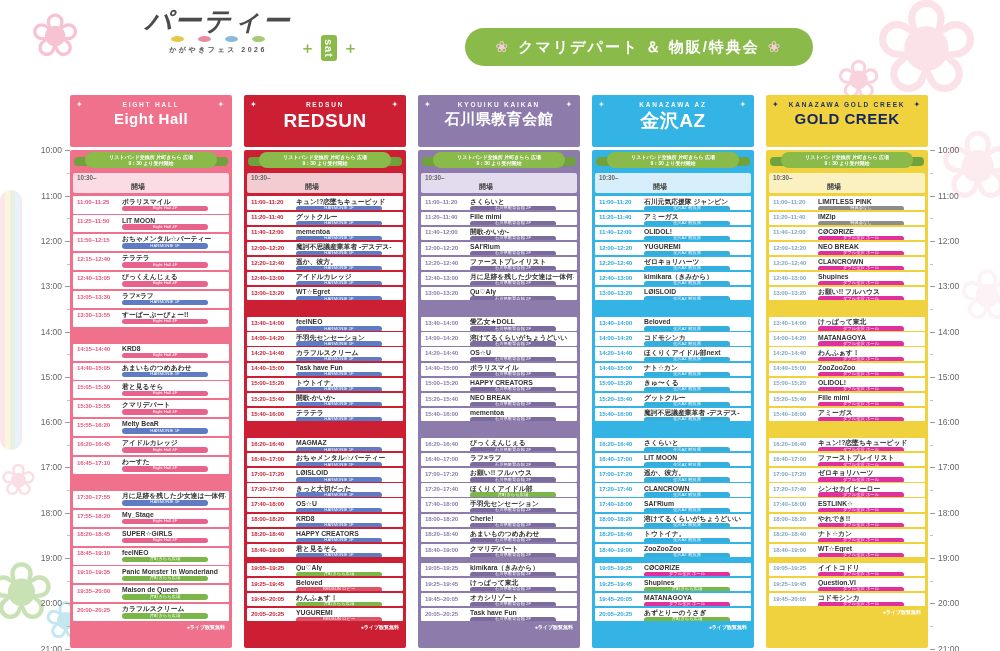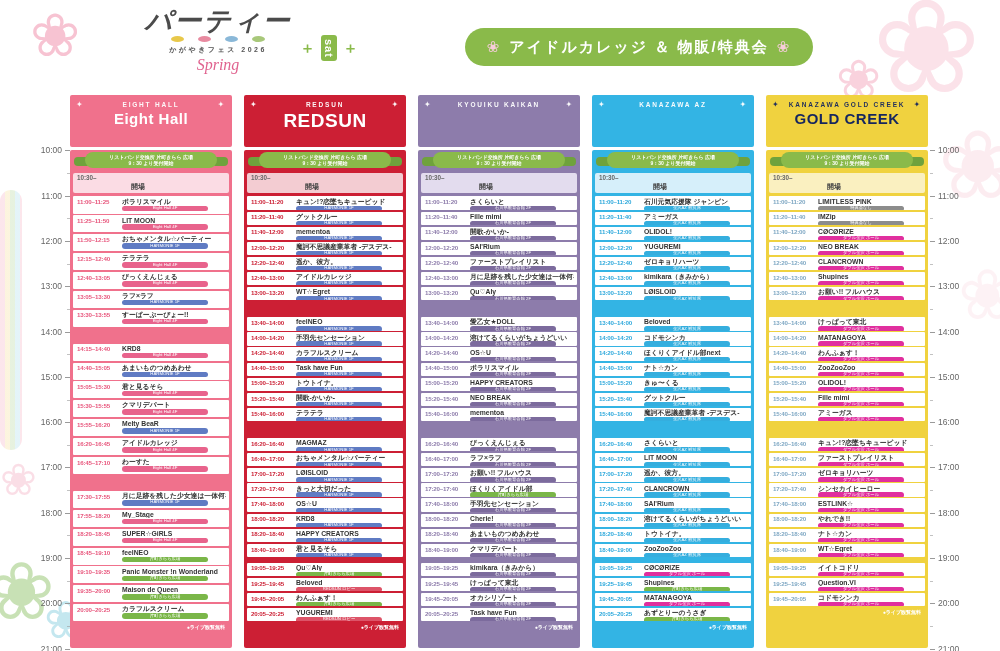--- a/index.html
+++ b/index.html
@@ -71,32 +71,31 @@
 
 <div class="logo">
   <div class="logo-kana">パーティー</div>
   <div class="logo-dots">
     <span style="background:#e8c84a"></span>
       <span style="background:#e88aa0"></span>
     <span style="background:#8ab8d8"></span>
       <span style="background:#a8c87a"></span>
   </div>
   <div class="logo-sub">かがやきフェス 2026</div>
-  <div class="logo-season">Spring</div>
 </div>
 
 <div class="date-wrap">
   <span class="plus">＋</span>
   <span class="date-dow">sat</span>
   <span class="plus">＋</span>
 </div>
 
 <div class="title-pill">
   <span class="bloom">❀</span>
-  <span>アイドルカレッジ ＆ 物販/特典会</span>
+  <span>クマリデパート ＆ 物販/特典会</span>
   <span class="bloom">❀</span>
 </div>
 
 <div id="axis-left">
     <span class="tick-label" style="left: 34px; width: 28px; text-align: right; top: 150.35px;">10:00</span>
     <span class="tick-dash" style="left: 65px; width: 5px; top: 150.35px;"></span>
     <span class="tick-label" style="left: 34px; width: 28px; text-align: right; top: 195.65px;">11:00</span>
     <span class="tick-dash" style="left: 65px; width: 5px; top: 195.65px;"></span>
     <span class="tick-label" style="left: 34px; width: 28px; text-align: right; top: 240.95px;">12:00</span>
     <span class="tick-dash" style="left: 65px; width: 5px; top: 240.95px;"></span>
@@ -543,20 +542,21 @@
         <div class="foot-note" style="top: 474.225px;">●ライブ観覧無料</div>
       </div>
     </div>
     <div class="stage-col" style="left: 418px; width: 162px; height: 651px;">
       <div class="stage-head" style="background: rgb(141, 124, 171); color: rgb(255, 255, 255);">
         <div class="head-en">
           <span class="spark">✦</span>
           <span class="mid">KYOUIKU KAIKAN</span>
           <span class="spark">✦</span>
         </div>
+        <div class="head-name" style="font-size: 15px;">石川県教育会館</div>
       </div>
       <div class="stage-panel" style="background: rgb(141, 124, 171);">
         <div class="banner">
           <div class="banner-pill">
             <div>リストバンド交換所 片町きらら 広場</div>
             <div>9：30 より受付開始</div>
           </div>
         </div>
         <div class="open-card" style="background: rgb(227, 220, 238); top: 22.5px; height: 20.5px;">
           <span class="open-time">10:30–</span>
@@ -747,20 +747,21 @@
         <div class="foot-note" style="top: 474.225px;">●ライブ観覧無料</div>
       </div>
     </div>
     <div class="stage-col" style="left: 592px; width: 162px; height: 651px;">
       <div class="stage-head" style="background: rgb(51, 180, 228); color: rgb(255, 255, 255);">
         <div class="head-en">
           <span class="spark">✦</span>
           <span class="mid">KANAZAWA AZ</span>
           <span class="spark">✦</span>
         </div>
+        <div class="head-name">金沢AZ</div>
       </div>
       <div class="stage-panel" style="background: rgb(51, 180, 228);">
         <div class="banner">
           <div class="banner-pill">
             <div>リストバンド交換所 片町きらら 広場</div>
             <div>9：30 より受付開始</div>
           </div>
         </div>
         <div class="open-card" style="background: rgb(214, 239, 250); top: 22.5px; height: 20.5px;">
           <span class="open-time">10:30–</span>

